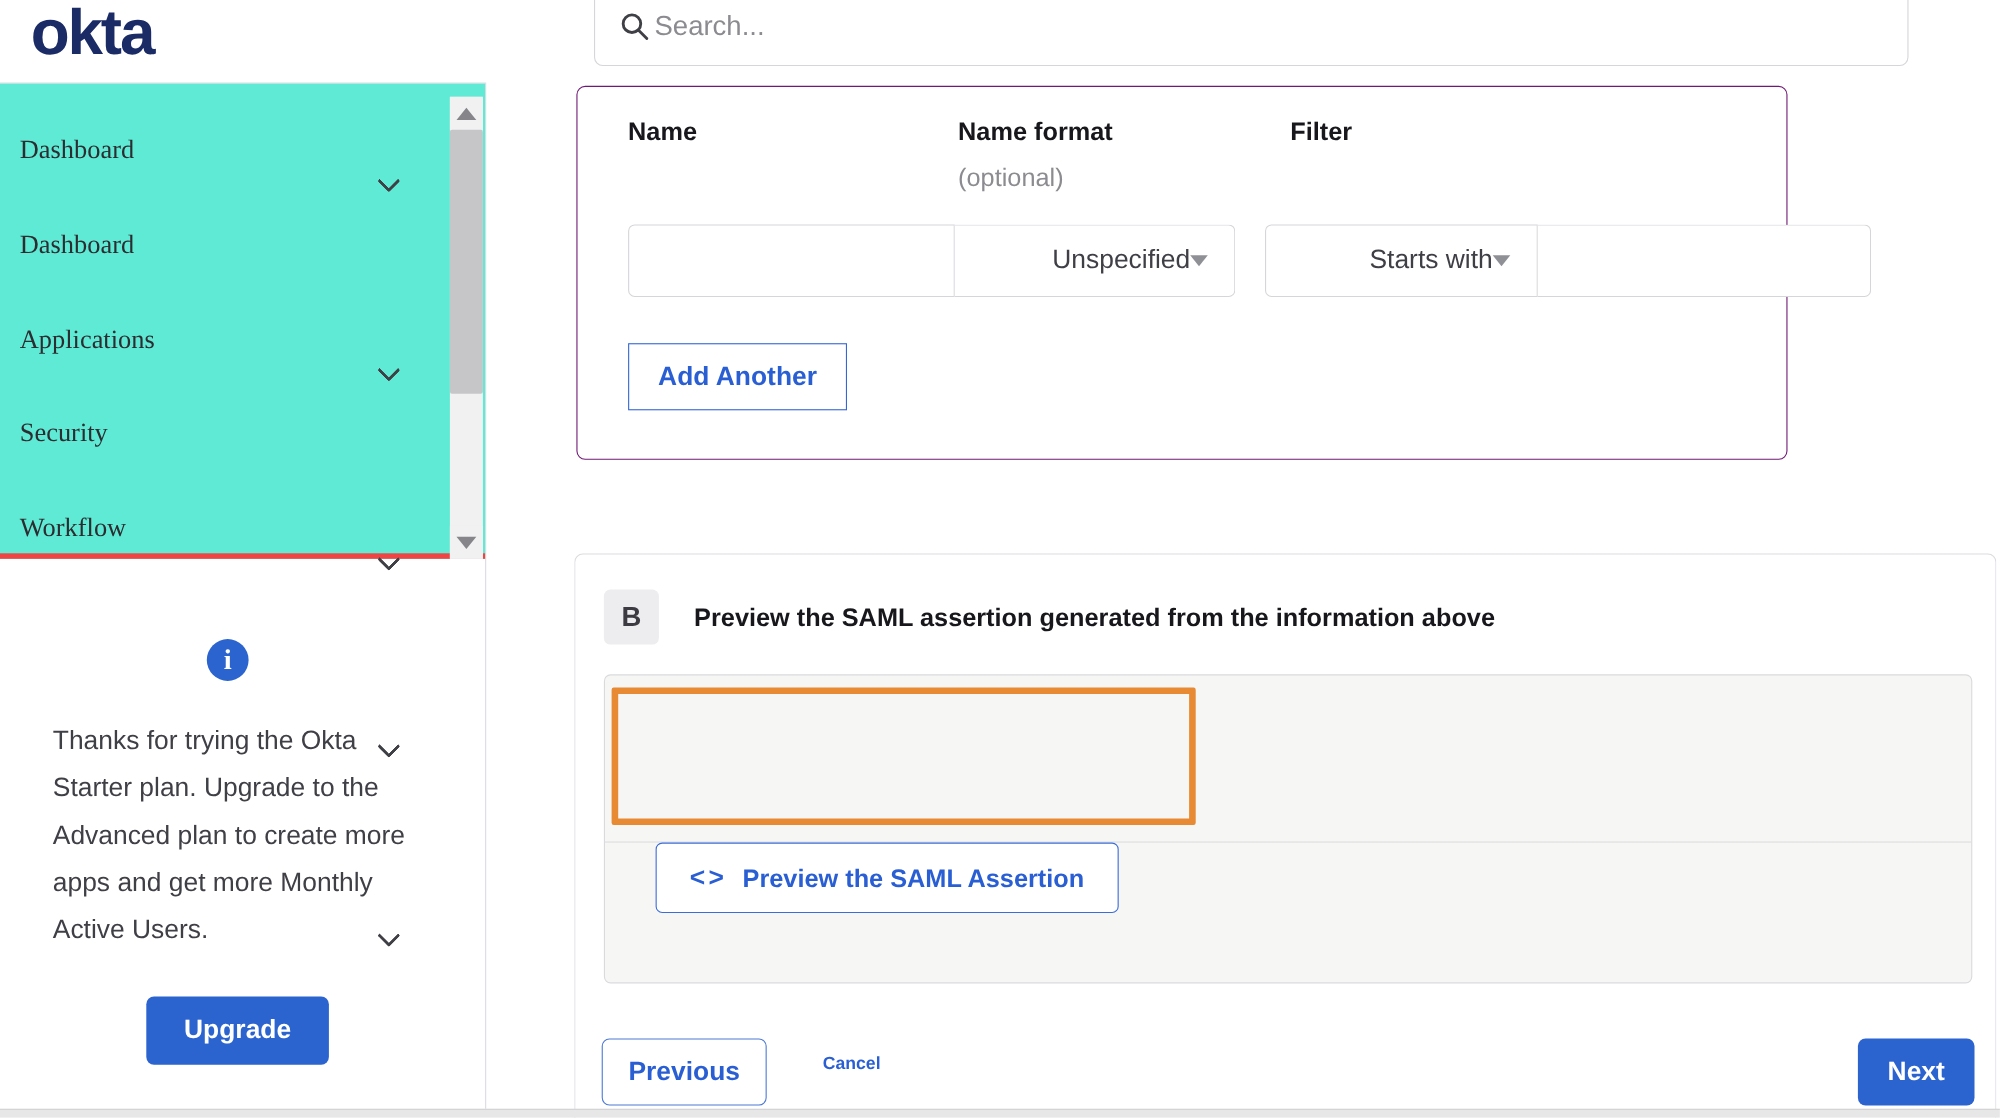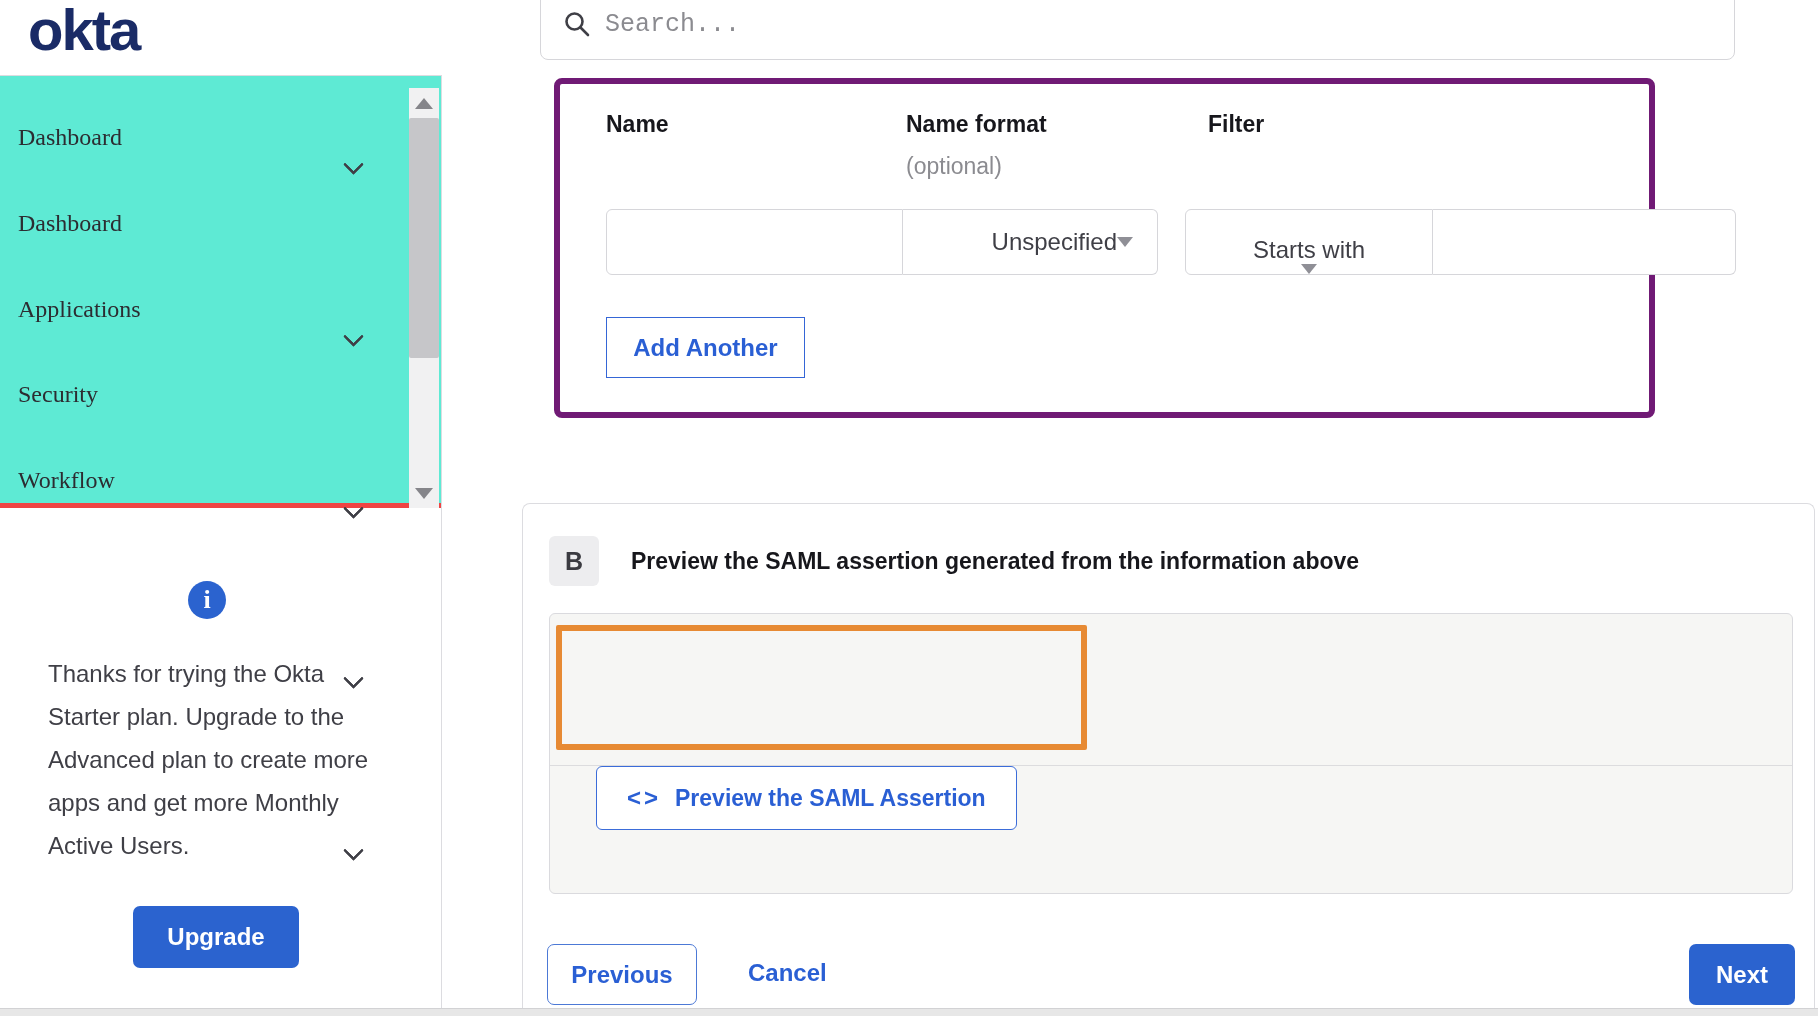--- a/index.html
+++ b/index.html
@@ -8,21 +8,21 @@
   .stage { position:absolute; top:0; left:0; width:1818px; height:1016px; background:#fff; }
 
   
   .logo { position:absolute; left:28px; top:-4px; font-size:58px; font-weight:800;
           letter-spacing:-2px; color:#1a2b66; }
   .search-wrap { position:absolute; left:540px; top:-12px; width:1195px; height:72px;
                  background:#fff; border:1px solid #d6d6da; border-radius:8px;
                  display:flex; align-items:center; padding-left:22px; }
   .search-wrap svg { flex:0 0 auto; }
   .search-input { border:none; outline:none; font-size:25px; color:#701a75;
-                  margin-left:14px; width:1000px; font-family:Liberation Mono, monospace; }
+                  margin-left:4px; width:1000px; font-family:Liberation Sans, sans-serif; }
   .search-input::placeholder { color:#8b8b90; }
   .topbar-divider { position:absolute; left:0; top:75px; width:441px; height:1px; background:#dcdce0; }
 
   
   .sidebar-border-right { position:absolute; left:441px; top:75px; width:1px; height:933px; background:#dcdce0; }
   .menu-box { position:absolute; left:0; top:76px; width:441px; height:432px; background:#5eead4;
               border-bottom:5px solid #ef4444;font-family:Liberation Serif, serif; }
   .menu-item { position:absolute; left:0; width:406px; height:56px; display:flex;
                align-items:center; padding-left:18px; cursor:pointer; }
   .menu-item span.lbl { font-size:24px; font-weight:500; color:#2c2c31; }
@@ -45,26 +45,26 @@
   .info-icon { position:absolute; left:188px; top:581px; width:38px; height:38px; border-radius:50%;
                background:#2b63cf; color:#fff; display:flex; align-items:center; justify-content:center;
                font-size:26px; font-weight:700; font-family:"Liberation Serif", serif; }
   .trial-text { position:absolute; left:48px; top:652px; width:334px; font-size:24px;
                 line-height:43px; color:#3f3f46; }
   .upgrade-btn { position:absolute; left:133px; top:906px; width:166px; height:62px;
                  background:#2b63cf; border:none; border-radius:7px; color:#fff;
                  font-size:24px; font-weight:700; font-family:inherit; cursor:pointer; }
 
   
-  .cardA { position:absolute; left:554px; top:78px; width:1101px; height:340px;
-           background:#fff; border:6px solid #701a75; border-radius:8px; }
+  .cardA { position:absolute; left:524px; top:78px; width:1101px; height:340px;
+           background:#fff; border:1px solid #701a75; border-radius:8px; }
   .col-label { position:absolute; top:27px; font-size:23px; font-weight:700; color:#17171c; }
   .col-hint  { position:absolute; top:69px; font-size:23px; color:#8b8b90; }
   .fld { position:absolute; top:125px; height:66px; background:#fff; border:1px solid #d6d6da; }
-  .fld.joined-left  { border-radius:6px 0 0 6px;flex-direction:column; }
+  .fld.joined-left  { border-radius:6px 0 0 6px; }
   .fld.joined-right { border-radius:0 6px 6px 0; border-left:none; }
   .selectbox { display:flex; align-items:center; justify-content:flex-end;
                padding:0 24px; cursor:pointer; }
   .selectbox .sel-val { font-size:24px; color:#3f3f46; }
   .caret { width:0; height:0; border-left:8px solid transparent; border-right:8px solid transparent;
            border-top:10px solid #8f8f96; }
   .text-input { font-size:24px; color:#3f3f46; padding:0 18px; outline:none; font-family:inherit; }
   .add-another { position:absolute; left:46px; top:233px; width:199px; height:61px;
                  background:#fff; border:1px solid #3566d6; border-radius:0;
                  color:#2a5fd4; font-size:24px; font-weight:700; font-family:inherit; cursor:pointer; }
@@ -87,21 +87,21 @@
                  font-family:inherit; }
   .code-glyph { font-size:24px; font-weight:700; color:#2a5fd4; letter-spacing:3px; }
   .preview-btn .pb-label { font-size:23px; font-weight:700; color:#2a5fd4; white-space:nowrap; }
   .panel-desc { position:absolute; left:44px; top:151px; width:1156px; height:130px;
                 display:flex; align-items:center; font-size:23px; color:#8b8b90; }
 
   
   .prev-btn { position:absolute; left:24px; top:440px; width:150px; height:61px; background:#fff;
               border:1px solid #4c79d6; border-radius:7px; color:#2a5fd4; font-size:24px;
               font-weight:700; font-family:inherit; cursor:pointer; }
-  .cancel-link { position:absolute; left:225px; top:455px; font-size:24px; font-weight:700;
+  .cancel-link { position:absolute; left:225px; top:455px; font-size:16px; font-weight:700;
                  color:#2a5fd4; cursor:pointer; }
   .next-btn { position:absolute; left:1166px; top:440px; width:106px; height:61px; background:#2b63cf;
               border:none; border-radius:7px; color:#fff; font-size:24px; font-weight:700;
               font-family:inherit; cursor:pointer; }
 
   
   .bottom-strip { position:absolute; left:0; top:1008px; width:1818px; height:8px;
                   background:#e7e7e7; border-top:1px solid #d2d2d4; }
 </style>
 </head>

